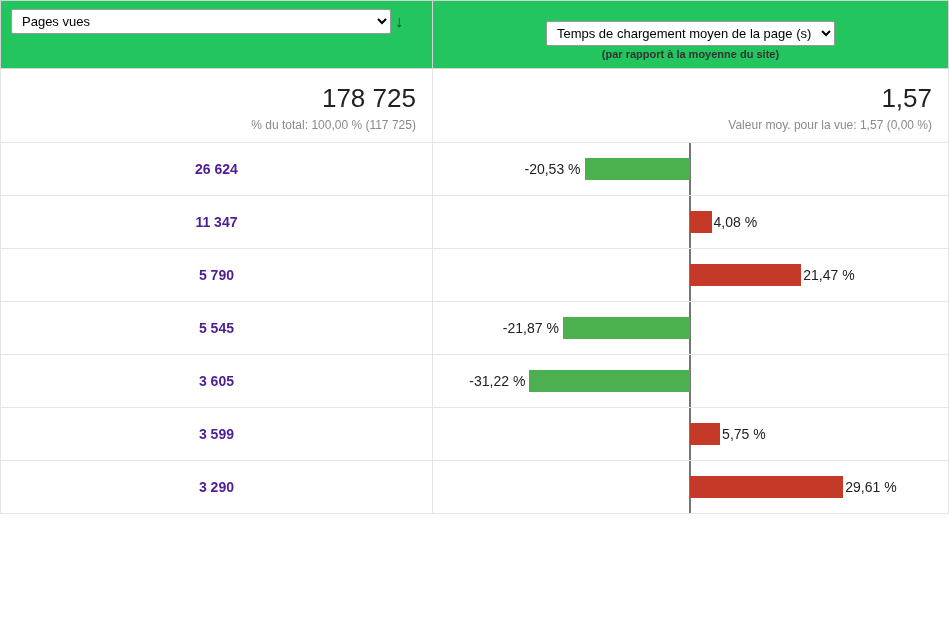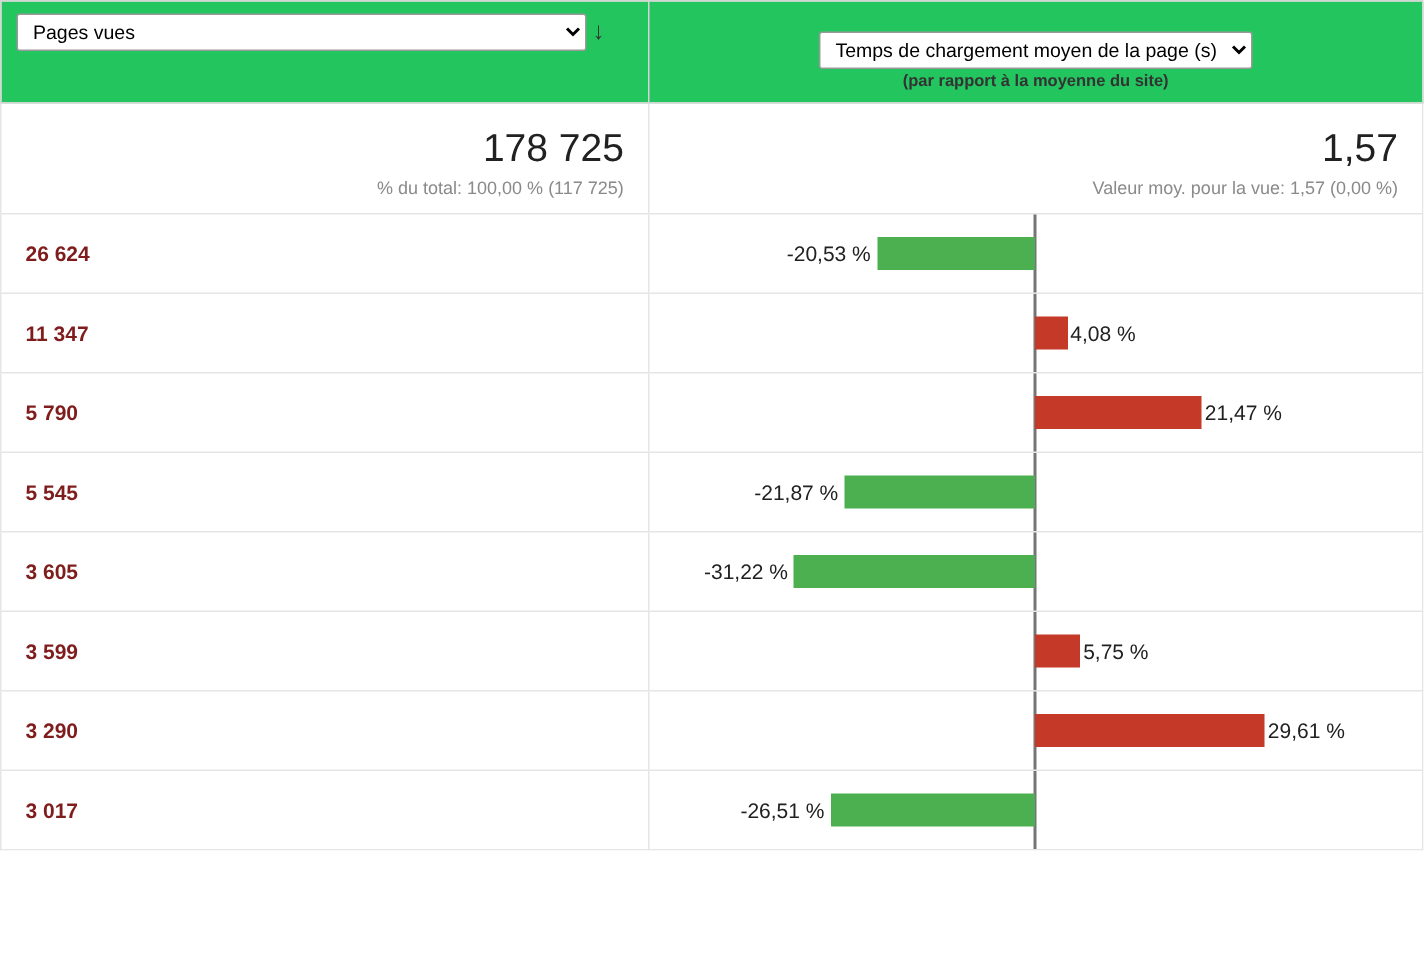--- a/index.html
+++ b/index.html
@@ -70,25 +70,25 @@
     margin-top: 4px;
   }
   .data-row .cell {
     border-left: 1px solid #e5e5e5;
     border-right: 1px solid #e5e5e5;
     border-bottom: 1px solid #e5e5e5;
     height: 52px;
     vertical-align: middle;
   }
   .data-left {
-    text-align: left;
+    text-align: center;
     padding: 0 16px;
     font-size: 14px;
     font-weight: bold;
-    color: #7f1d1d;
+    color: #4c1d95;
   }
   .data-right {
     position: relative;
     padding: 0;
   }
   .bar-container {
     position: relative;
     width: 100%;
     height: 52px;
   }
@@ -222,23 +222,13 @@
     <div class="row data-row">
       <div class="cell col-left data-left">3 290</div>
       <div class="cell col-right data-right">
         <div class="bar-container">
           <div class="axis-line"></div>
           <div class="bar pos" style="width: 152.788px;"></div>
           <div class="bar-label" style="left: calc(50% + 154.788px);">29,61 %</div>
         </div>
       </div>
     </div>
-    <div class="row data-row">
-      <div class="cell col-left data-left">3 017</div>
-      <div class="cell col-right data-right">
-        <div class="bar-container">
-          <div class="axis-line"></div>
-          <div class="bar neg" style="width: 136.792px;"></div>
-          <div class="bar-label" style="right: calc(50% + 140.792px);">-26,51 %</div>
-        </div>
-      </div>
-    </div>
   </div>
 
 </body></html>

